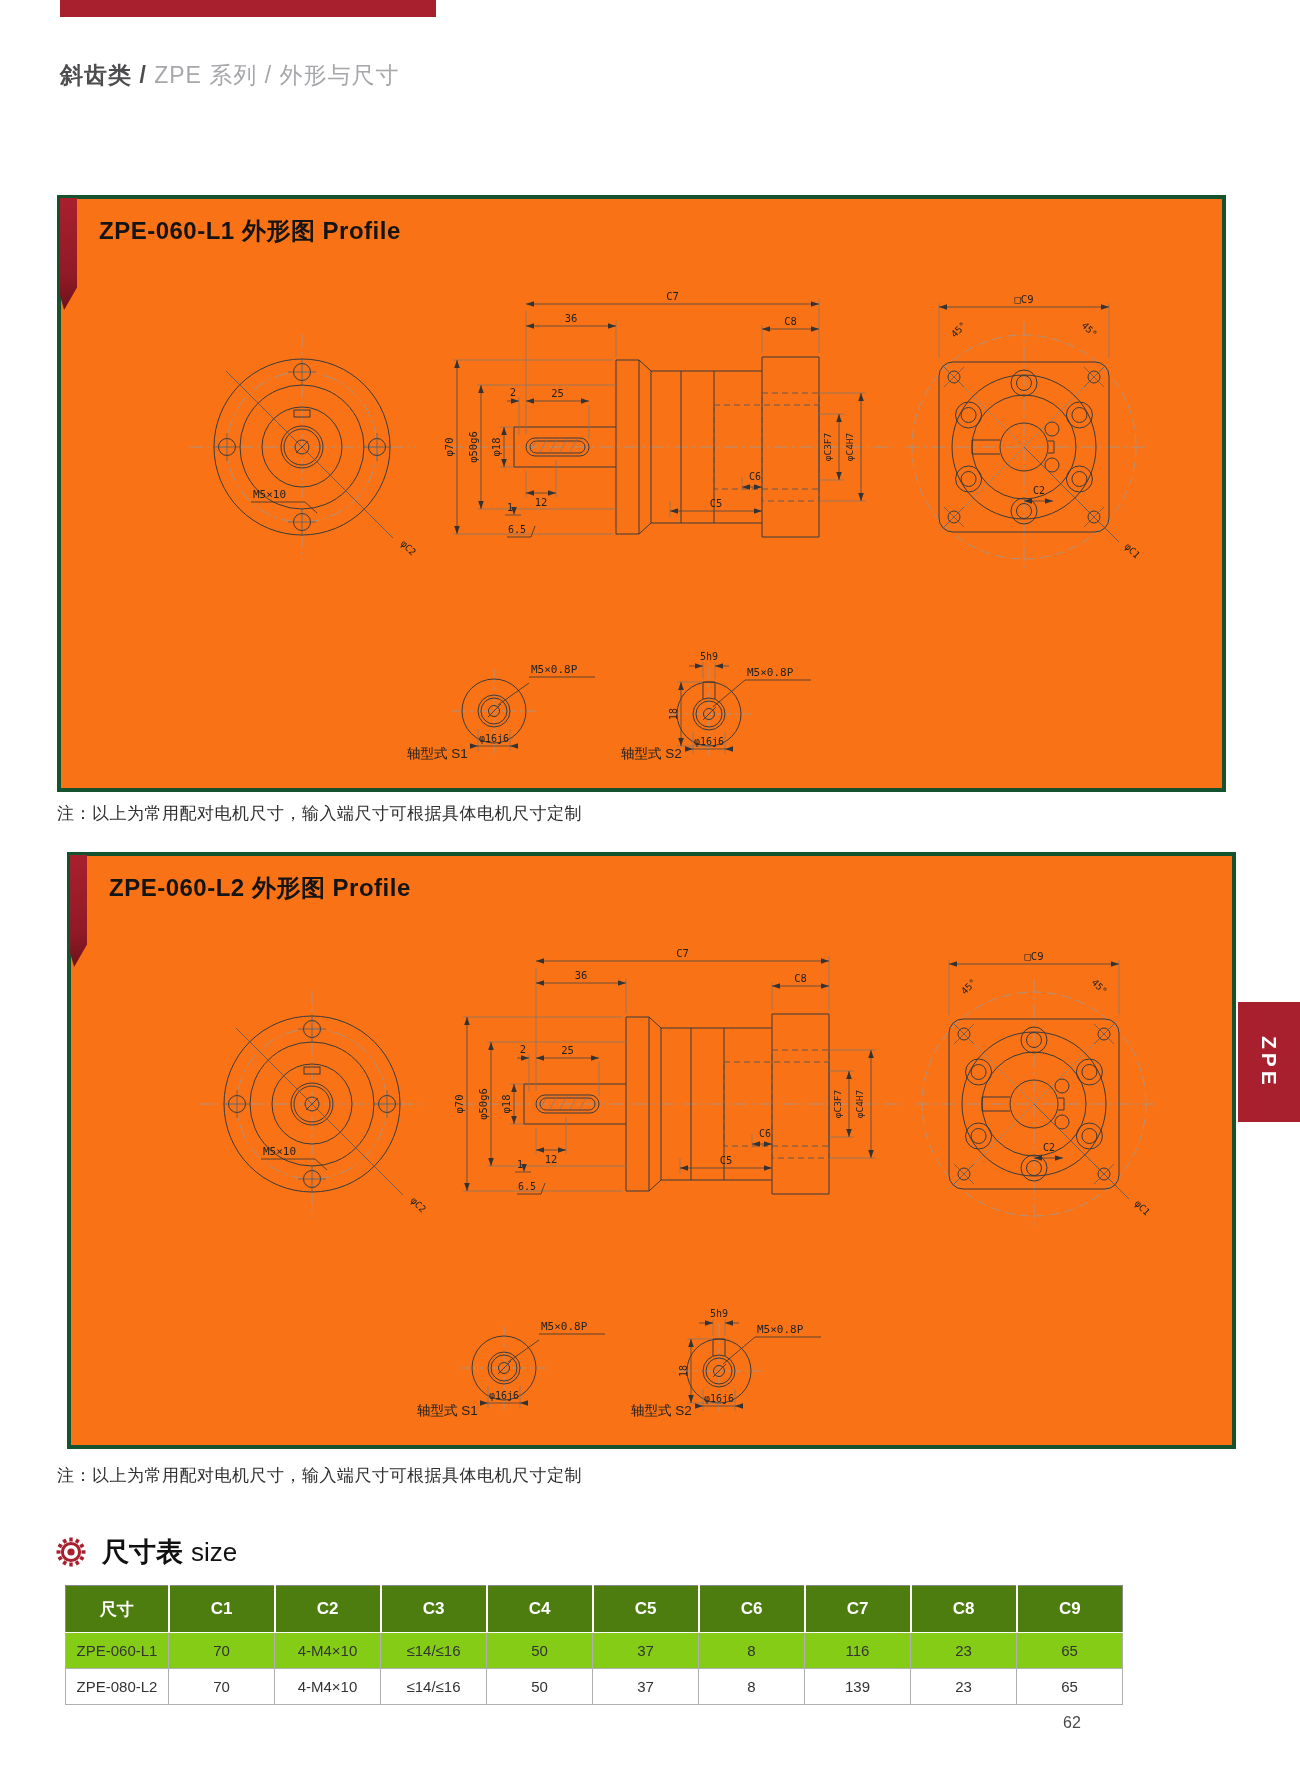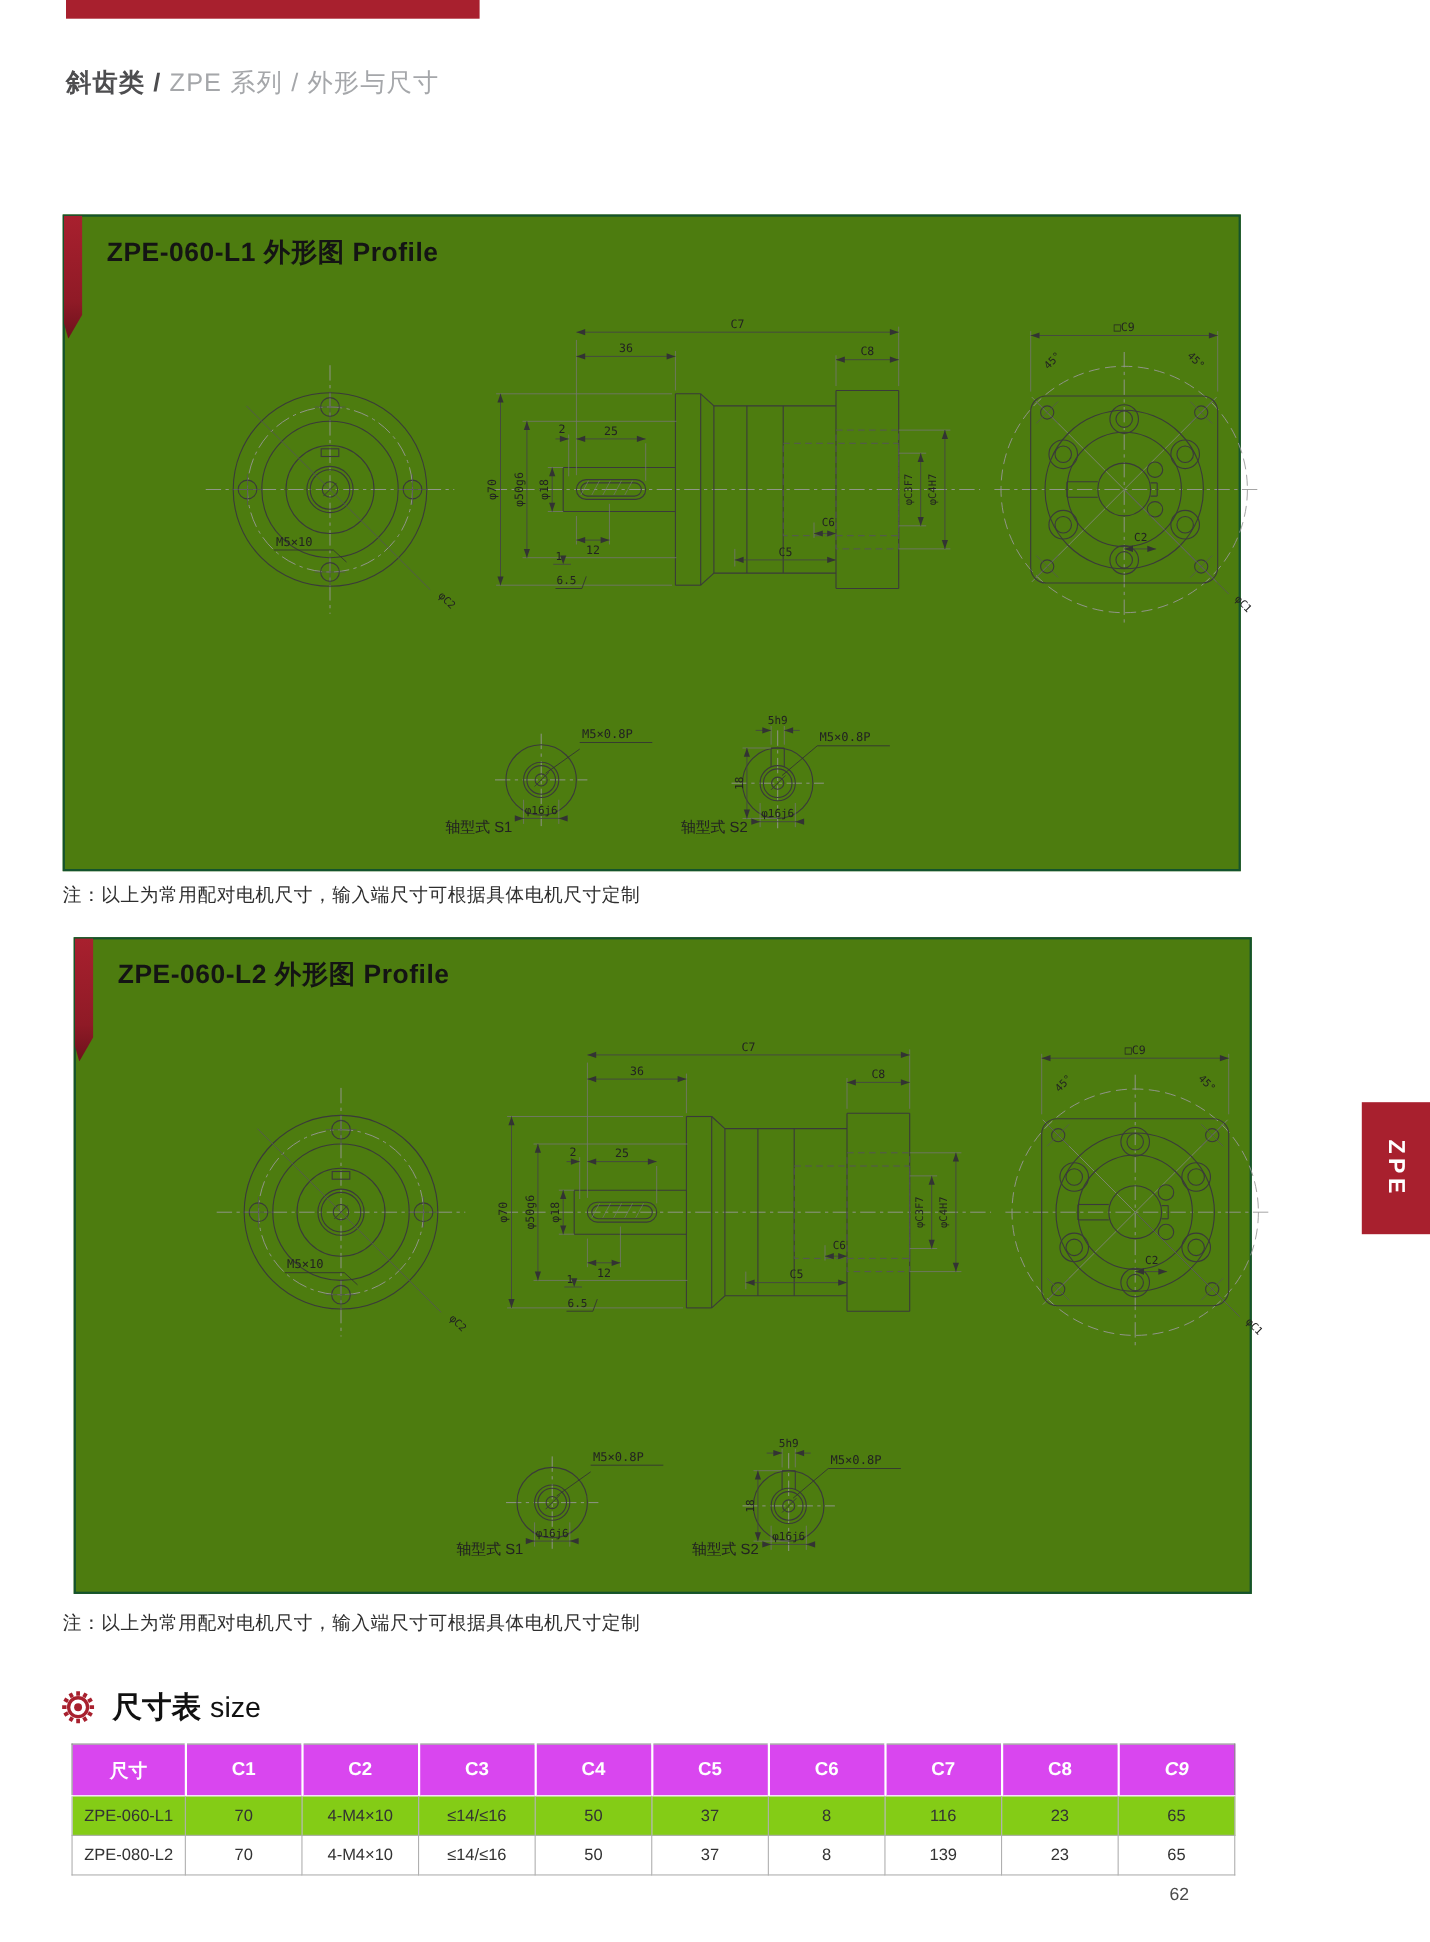--- a/index.html
+++ b/index.html
@@ -5,40 +5,40 @@
   html,body{margin:0;padding:0;}
   body{
     width:1300px;height:1765px;position:relative;background:#ffffff;
     font-family:"Liberation Sans",sans-serif;overflow:hidden;
   }
   .topbar{position:absolute;left:60px;top:0;width:376px;height:17px;background:#a8202e;}
   .breadcrumb{position:absolute;left:60px;top:60px;font-size:23px;letter-spacing:1px;}
   .breadcrumb .bc-bold{color:#4d4d4f;font-weight:bold;}
   .breadcrumb .bc-sep{color:#4d4d4f;font-weight:bold;}
   .breadcrumb .bc-rest{color:#a5a7aa;}
-  .panel{position:absolute;left:57px;width:1071px;height:597px;border:2px solid #14532d;background:#4d7c0f;box-sizing:border-box;}
+  .panel{position:absolute;left:57px;width:1169px;height:597px;border:4px solid #14532d;background:#f97316;box-sizing:border-box;}
   #panel1{top:195px;}
   #panel2{top:852px;margin-left:10px;}
   .ribbon{position:absolute;left:-1px;top:-1px;width:17px;height:112px;
     background:linear-gradient(180deg,#a8202e 0%,#8f1a26 70%,#6d111c 100%);
     clip-path:polygon(0 0,100% 0,100% 80%,24% 100%,0 87%);}
   .panel-title{position:absolute;left:38px;top:16px;font-size:24px;font-weight:bold;color:#141414;letter-spacing:0.5px;}
   .drawing{position:absolute;left:0;top:50px;}
   .note{position:absolute;left:57px;font-size:17px;color:#2e2e2e;letter-spacing:0.5px;}
   #note1{top:802px;}
   #note2{top:1464px;}
   .size-heading{position:absolute;left:54px;top:1534px;display:flex;align-items:center;}
   .size-heading .gear{width:34px;height:34px;margin-right:14px;}
   .size-heading .txt-cn{font-size:27px;font-weight:bold;color:#111;}
   .size-heading .txt-en{font-size:26px;color:#111;margin-left:8px;}
   .size-table{position:absolute;left:65px;top:1585px;width:1058px;border-collapse:collapse;table-layout:fixed;}
   .size-table th{
-    background:#d946ef;color:#fff;font-size:17px;font-weight:bold;height:44px;
+    background:#4d7c0f;color:#fff;font-size:17px;font-weight:bold;height:44px;
     border-right:2px solid #fff;border-bottom:1px solid #fff;}
-  .size-table th:last-child{border-right:none;font-style:italic;}
+  .size-table th:last-child{border-right:none;}
   .size-table td{
     font-size:15px;color:#333;height:33px;text-align:center;
     border:1px solid #b0b0b0;}
   .size-table tr.alt td{background:#84cc16;}
   .size-table{border:1px solid #8b8b8b;}
   .page-num{position:absolute;left:1052px;top:1714px;width:40px;text-align:center;font-size:16px;color:#4a4a4a;}
   .side-tab{position:absolute;left:1238px;top:1002px;width:62px;height:120px;background:#a8202e;
     display:flex;align-items:center;justify-content:center;}
   .side-tab span{writing-mode:vertical-rl;color:#fff;font-size:21px;letter-spacing:4px;font-weight:bold;}
 </style>

